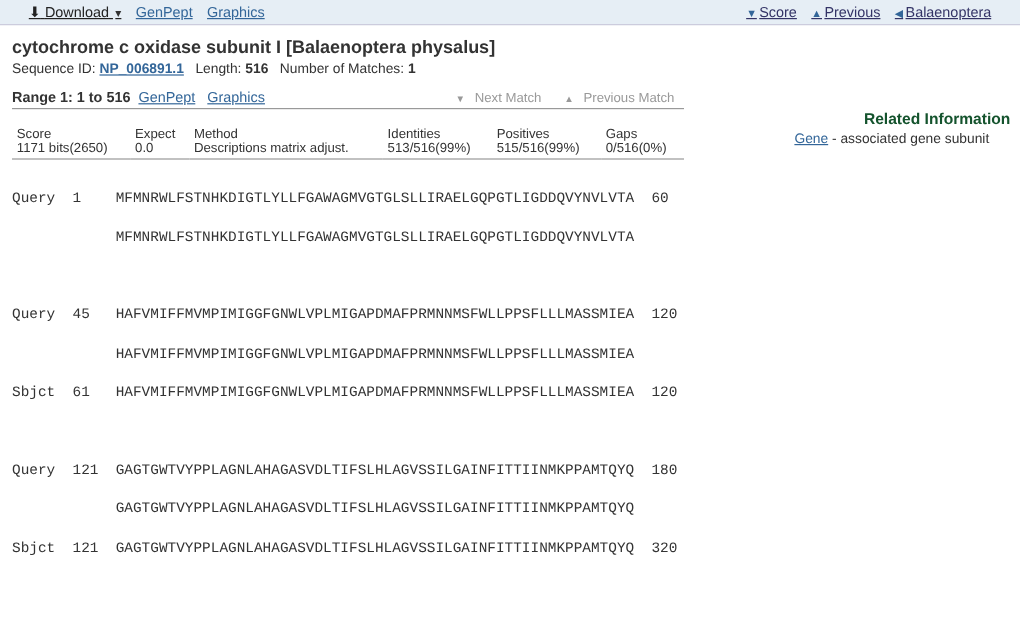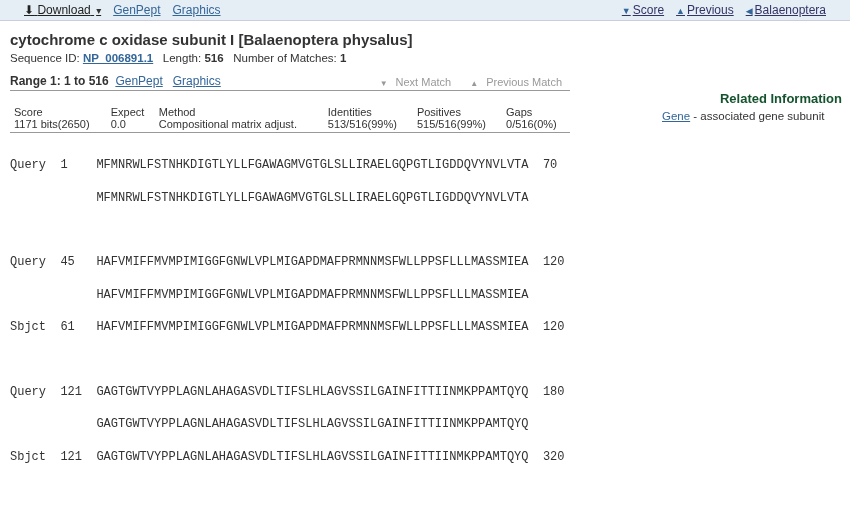--- a/index.html
+++ b/index.html
@@ -93,30 +93,30 @@
         <th>Score</th>
         <th>Expect</th>
         <th>Method</th>
         <th>Identities</th>
         <th>Positives</th>
         <th>Gaps</th>
       </tr>
       <tr>
         <td>1171 bits(2650)</td>
         <td>0.0</td>
-        <td>Compositional matrix adjust.</td>
+        <td>Descriptions matrix adjust.</td>
         <td>513/516(99%)</td>
         <td>515/516(99%)</td>
         <td>0/516(0%)</td>
       </tr>
     </tbody>
       </table>
 
     <div class="aln">
-<div>Query  1    MFMNRWLFSTNHKDIGTLYLLFGAWAGMVGTGLSLLIRAELGQPGTLIGDDQVYNVLVTA  70</div>
+<div>Query  1    MFMNRWLFSTNHKDIGTLYLLFGAWAGMVGTGLSLLIRAELGQPGTLIGDDQVYNVLVTA  60</div>
 <div>            MFMNRWLFSTNHKDIGTLYLLFGAWAGMVGTGLSLLIRAELGQPGTLIGDDQVYNVLVTA</div>
 <br>
 <div>Query  45   HAFVMIFFMVMPIMIGGFGNWLVPLMIGAPDMAFPRMNNMSFWLLPPSFLLLMASSMIEA  120</div>
 <div>            HAFVMIFFMVMPIMIGGFGNWLVPLMIGAPDMAFPRMNNMSFWLLPPSFLLLMASSMIEA</div>
 <div>Sbjct  61   HAFVMIFFMVMPIMIGGFGNWLVPLMIGAPDMAFPRMNNMSFWLLPPSFLLLMASSMIEA  120</div>
 <br>
 <div>Query  121  GAGTGWTVYPPLAGNLAHAGASVDLTIFSLHLAGVSSILGAINFITTIINMKPPAMTQYQ  180</div>
 <div>            GAGTGWTVYPPLAGNLAHAGASVDLTIFSLHLAGVSSILGAINFITTIINMKPPAMTQYQ</div>
 <div>Sbjct  121  GAGTGWTVYPPLAGNLAHAGASVDLTIFSLHLAGVSSILGAINFITTIINMKPPAMTQYQ  320</div>
 <br>

